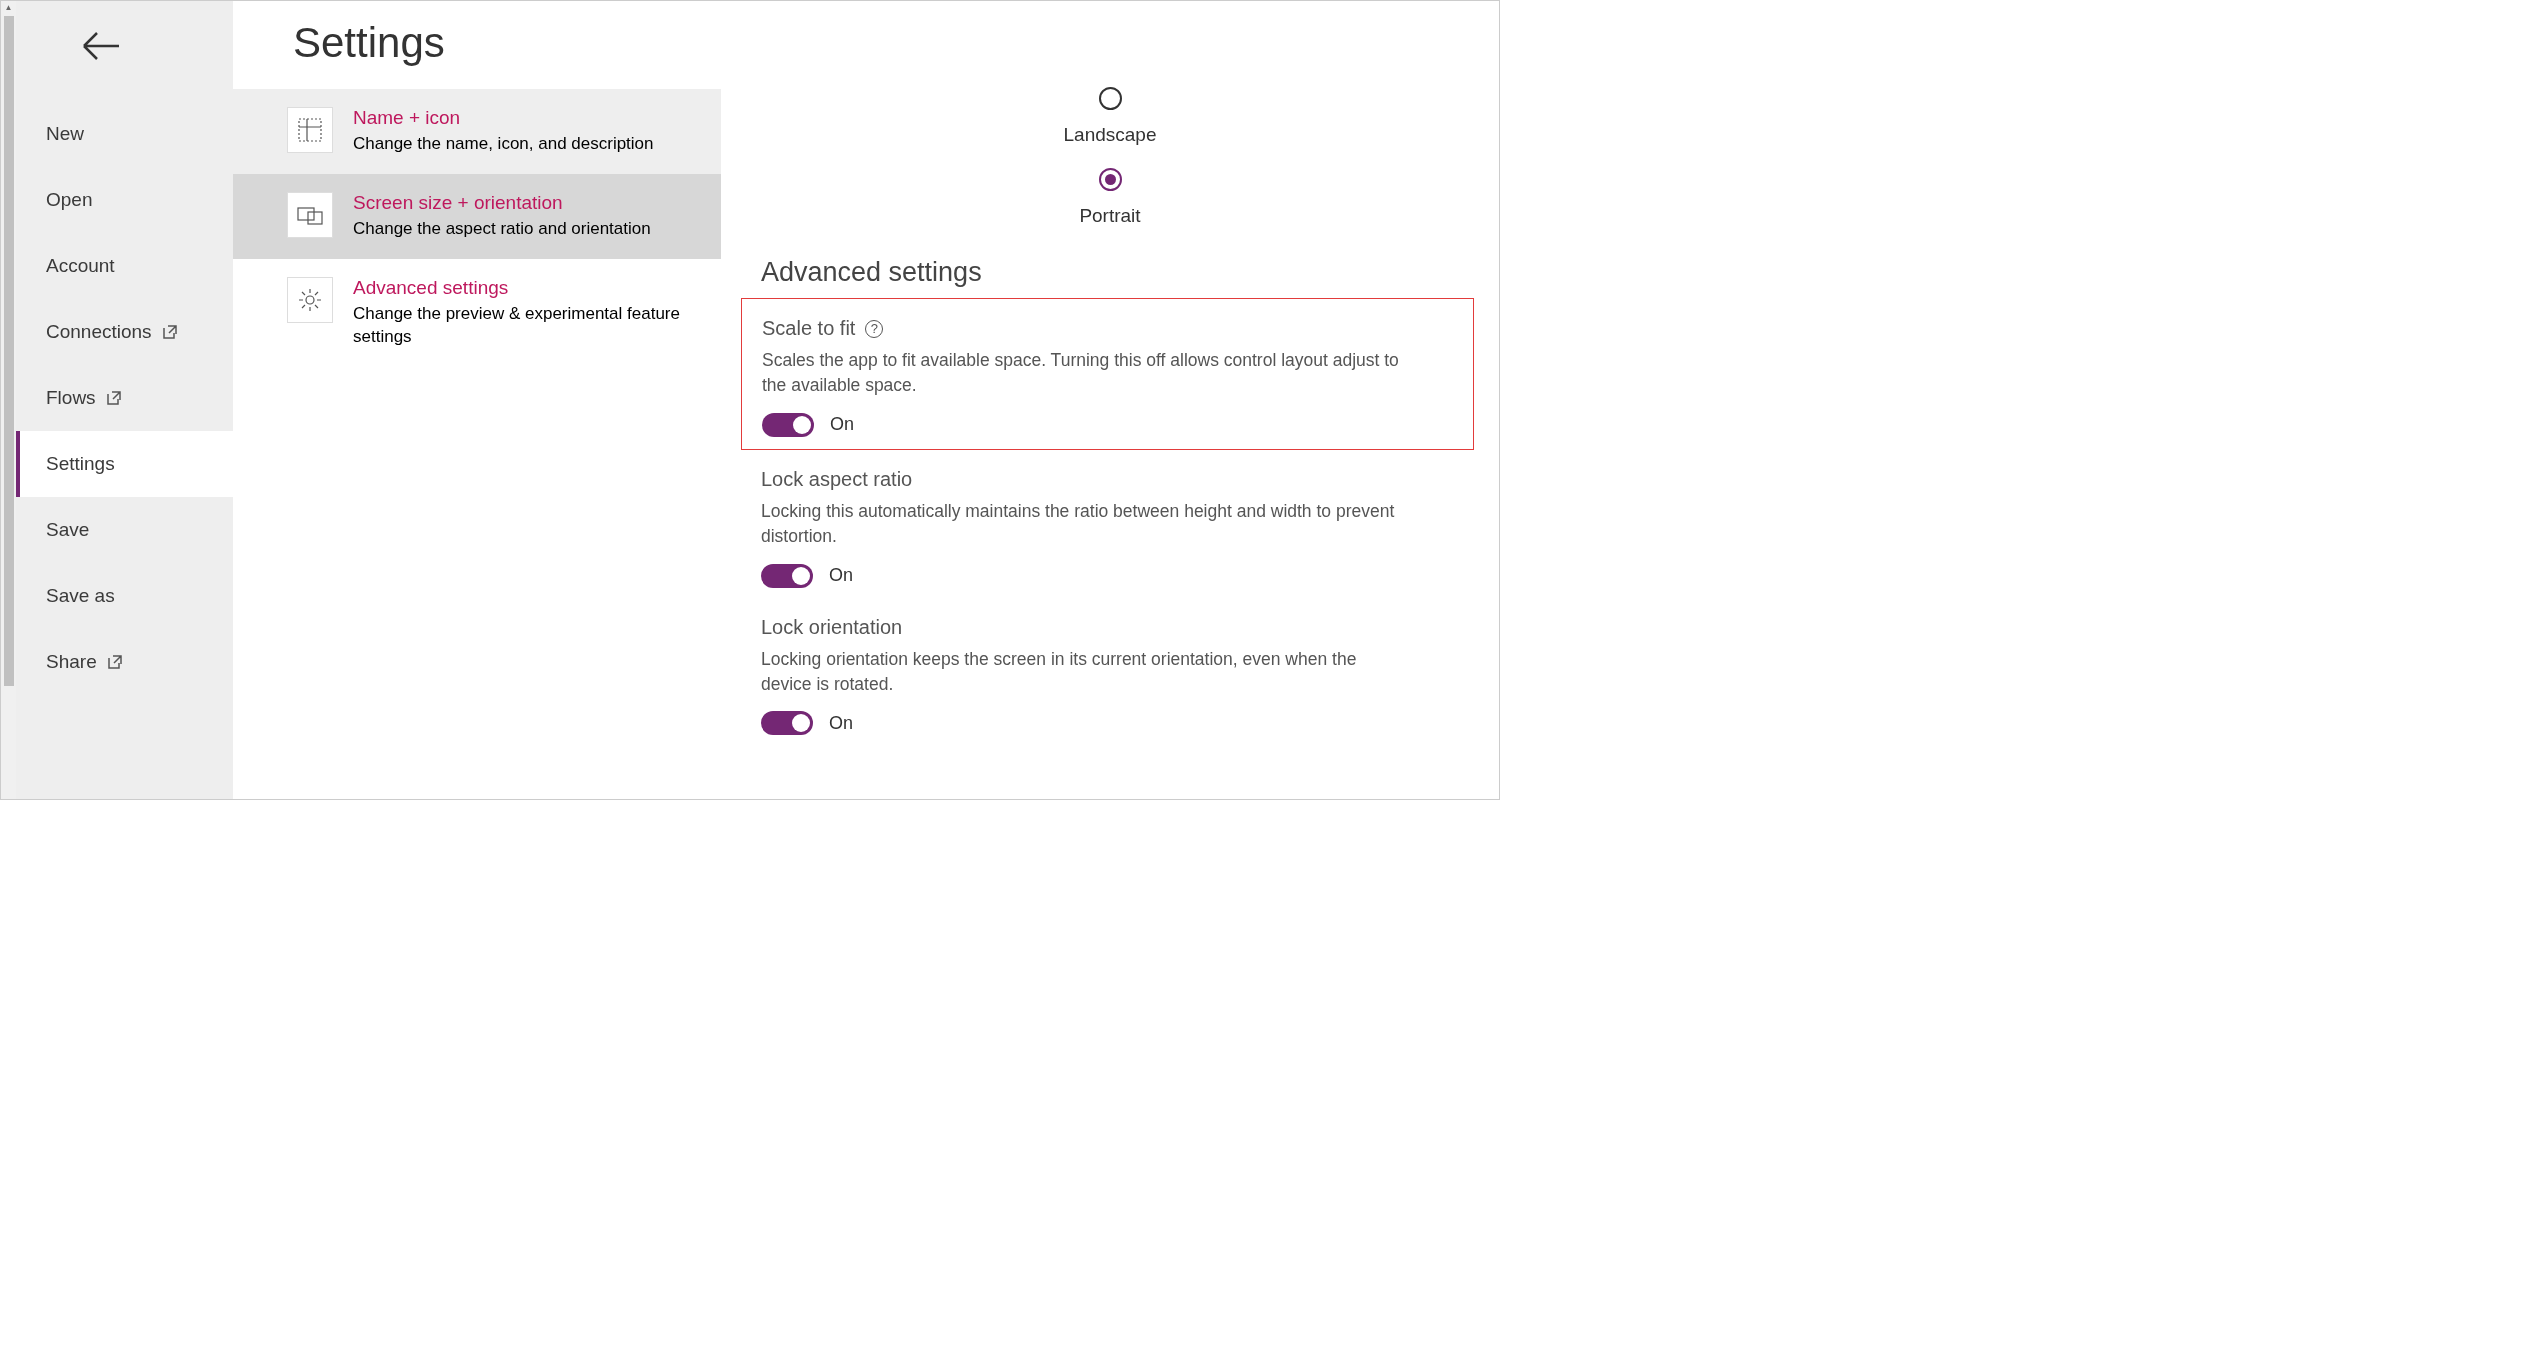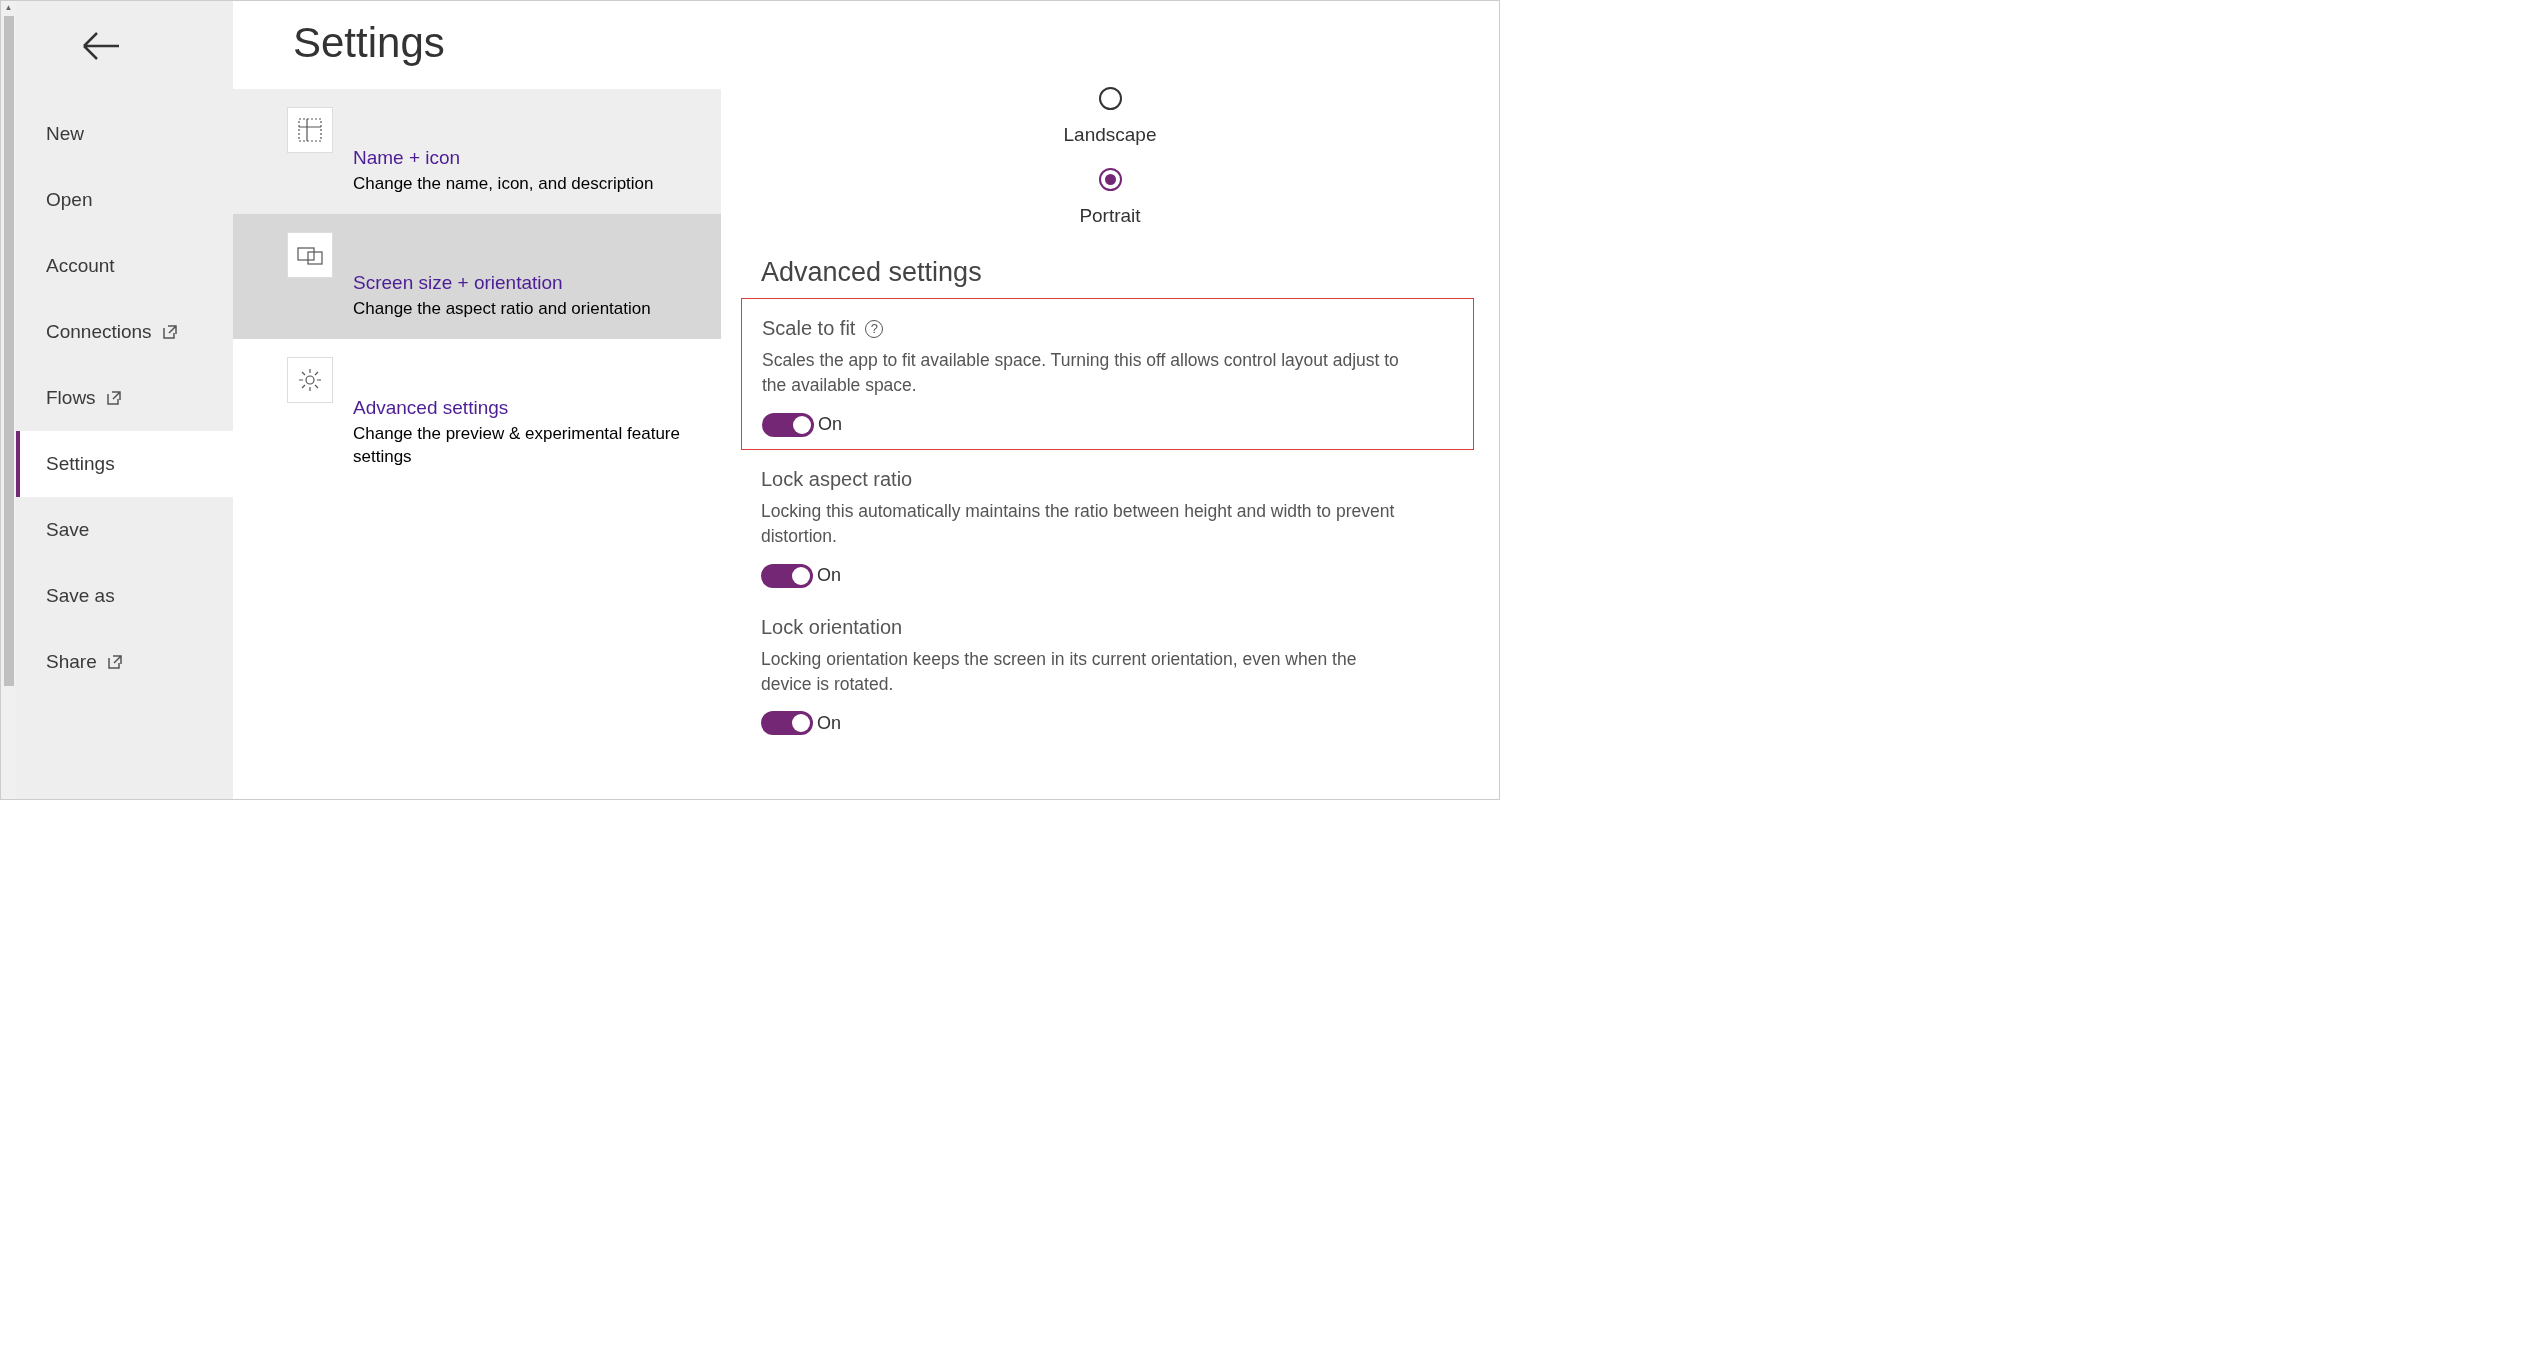--- a/index.html
+++ b/index.html
@@ -91,21 +91,21 @@
   .card-icon {
     width: 46px; height: 46px;
     background: #fff;
     border: 1px solid #ddd;
     display: flex;
     align-items: center;
     justify-content: center;
     flex-shrink: 0;
   }
   .card-icon svg { width: 26px; height: 26px; stroke: #555; fill: none; stroke-width:1.2; }
-  .card-title { font-size: 19px; color: #4c1d95; font-weight: 400; margin-bottom: 4px; margin-top: 40px; }
+  .card-title { font-size: 19px; color: #be185d; font-weight: 400; margin-bottom: 4px; }
   .card-desc  { font-size: 17px; color: #000000; font-weight: 400; line-height: 1.35; }
 
   
   .right {
     flex: 1;
     padding: 40px 40px 0 40px;
   }
   .radio-row {
     display: flex;
     align-items: center;
@@ -168,21 +168,21 @@
   .setting-desc {
     font-size: 17.5px;
     color: #555;
     line-height: 1.45;
     margin-bottom: 14px;
     max-width: 640px;
   }
   .toggle-row {
     display: flex;
     align-items: center;
-    gap: 4px;
+    gap: 16px;
   }
   .toggle {
     width: 52px; height: 24px;
     border-radius: 12px;
     background: #742774;
     position: relative;
     cursor: pointer;
   }
   .toggle .knob {
     width: 18px; height: 18px;

